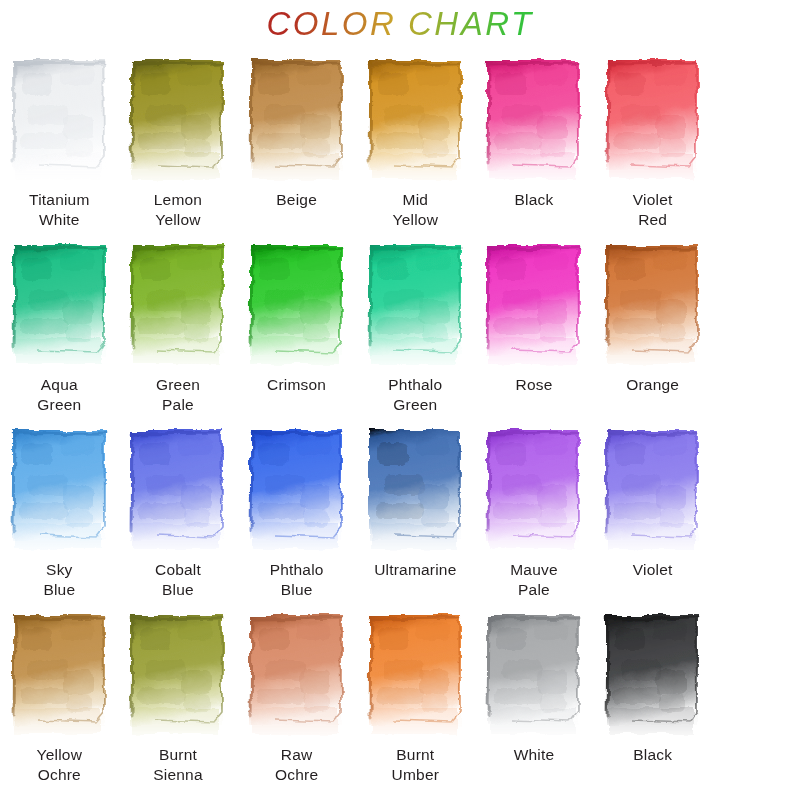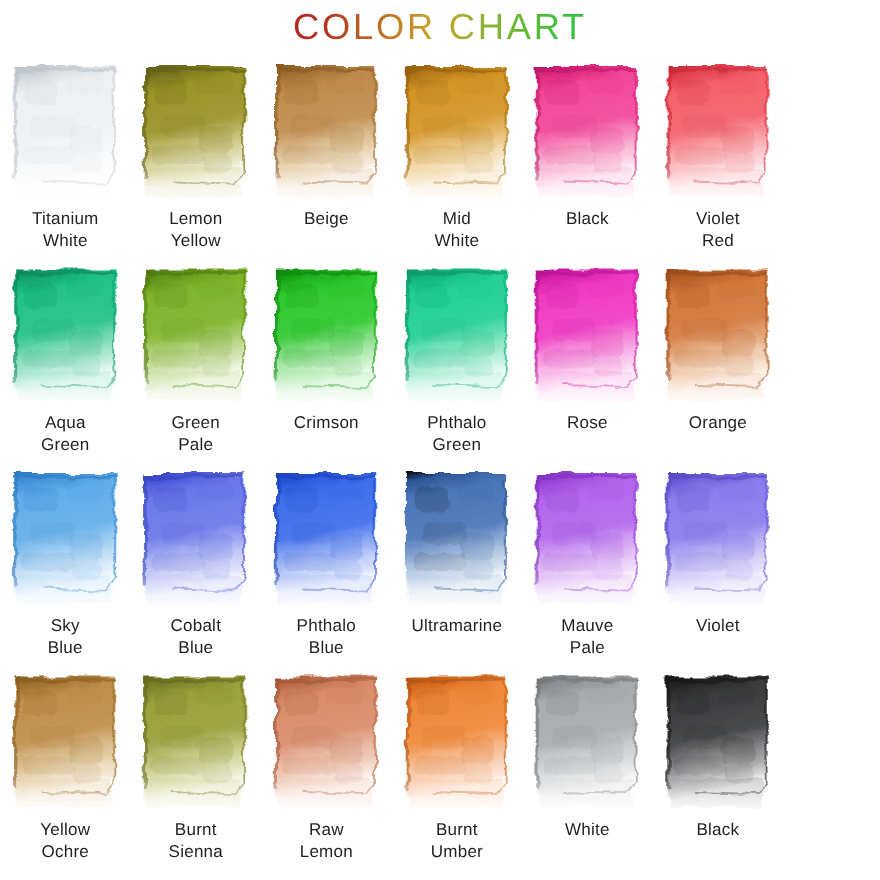--- a/index.html
+++ b/index.html
@@ -39,20 +39,21 @@
         #c9a62c 50%,
         #b79a2a 58%,
         #8f9c28 66%,
         #62a62a 74%,
         #36b52c 84%,
         #2fbe35 93%,
         #35c23c 100%);
     -webkit-background-clip: text;
     background-clip: text;
     color: transparent;
+    font-style: italic;
     -webkit-text-fill-color: transparent;
   }
 
   
   .grid {
     width: 712px;
     display: grid;
     grid-template-columns: repeat(6, 1fr);
     grid-template-rows: repeat(4, 185px);
     row-gap: 0;
@@ -284,21 +285,21 @@
               <rect x="55" y="58" width="30" height="24" rx="6" fill="#ab7115" opacity="0.5"></rect>
               <rect x="12" y="76" width="48" height="16" rx="6" fill="#925f0f" opacity="0.3"></rect>
               <rect x="58" y="82" width="26" height="18" rx="6" fill="#ab7115" opacity="0.3"></rect>
             </g>
             <path d="M6,7 L96,6 M7,6 L6,104" stroke="#925f0f" stroke-width="3" stroke-linecap="round" fill="none" opacity="0.55" filter="url(#rough3)"></path>
             <path d="M95,8 L96,100 L88,110 L30,108" stroke="#ab7115" stroke-width="1.6" fill="none" opacity="0.62" filter="url(#rough3)"></path>
           </g>
         </svg>
       </div>
       <div class="label">Mid
-White</div>
+Yellow</div>
     </div>
     <div class="cell">
       <div class="swatch">
         <svg width="103" height="130" viewBox="0 0 103 130">
           <defs>
             <filter id="rough4" x="-25%" y="-25%" width="150%" height="150%">
               <feTurbulence type="fractalNoise" baseFrequency="0.045 0.07" numOctaves="4" seed="59" result="n"></feTurbulence>
               <feDisplacementMap in="SourceGraphic" in2="n" scale="7" xChannelSelector="R" yChannelSelector="G"></feDisplacementMap>
             </filter>
             <filter id="mottle4" x="-10%" y="-10%" width="120%" height="120%">
@@ -1145,21 +1146,21 @@
               <rect x="55" y="58" width="30" height="24" rx="6" fill="#b66844" opacity="0.5"></rect>
               <rect x="12" y="76" width="48" height="16" rx="6" fill="#9d5534" opacity="0.3"></rect>
               <rect x="58" y="82" width="26" height="18" rx="6" fill="#b66844" opacity="0.3"></rect>
             </g>
             <path d="M6,7 L96,6 M7,6 L6,104" stroke="#9d5534" stroke-width="3" stroke-linecap="round" fill="none" opacity="0.55" filter="url(#rough20)"></path>
             <path d="M95,8 L96,100 L88,110 L30,108" stroke="#b66844" stroke-width="1.6" fill="none" opacity="0.62" filter="url(#rough20)"></path>
           </g>
         </svg>
       </div>
       <div class="label">Raw
-Lemon</div>
+Ochre</div>
     </div>
     <div class="cell">
       <div class="swatch">
         <svg width="103" height="130" viewBox="0 0 103 130">
           <defs>
             <filter id="rough21" x="-25%" y="-25%" width="150%" height="150%">
               <feTurbulence type="fractalNoise" baseFrequency="0.045 0.07" numOctaves="4" seed="280" result="n"></feTurbulence>
               <feDisplacementMap in="SourceGraphic" in2="n" scale="7" xChannelSelector="R" yChannelSelector="G"></feDisplacementMap>
             </filter>
             <filter id="mottle21" x="-10%" y="-10%" width="120%" height="120%">

